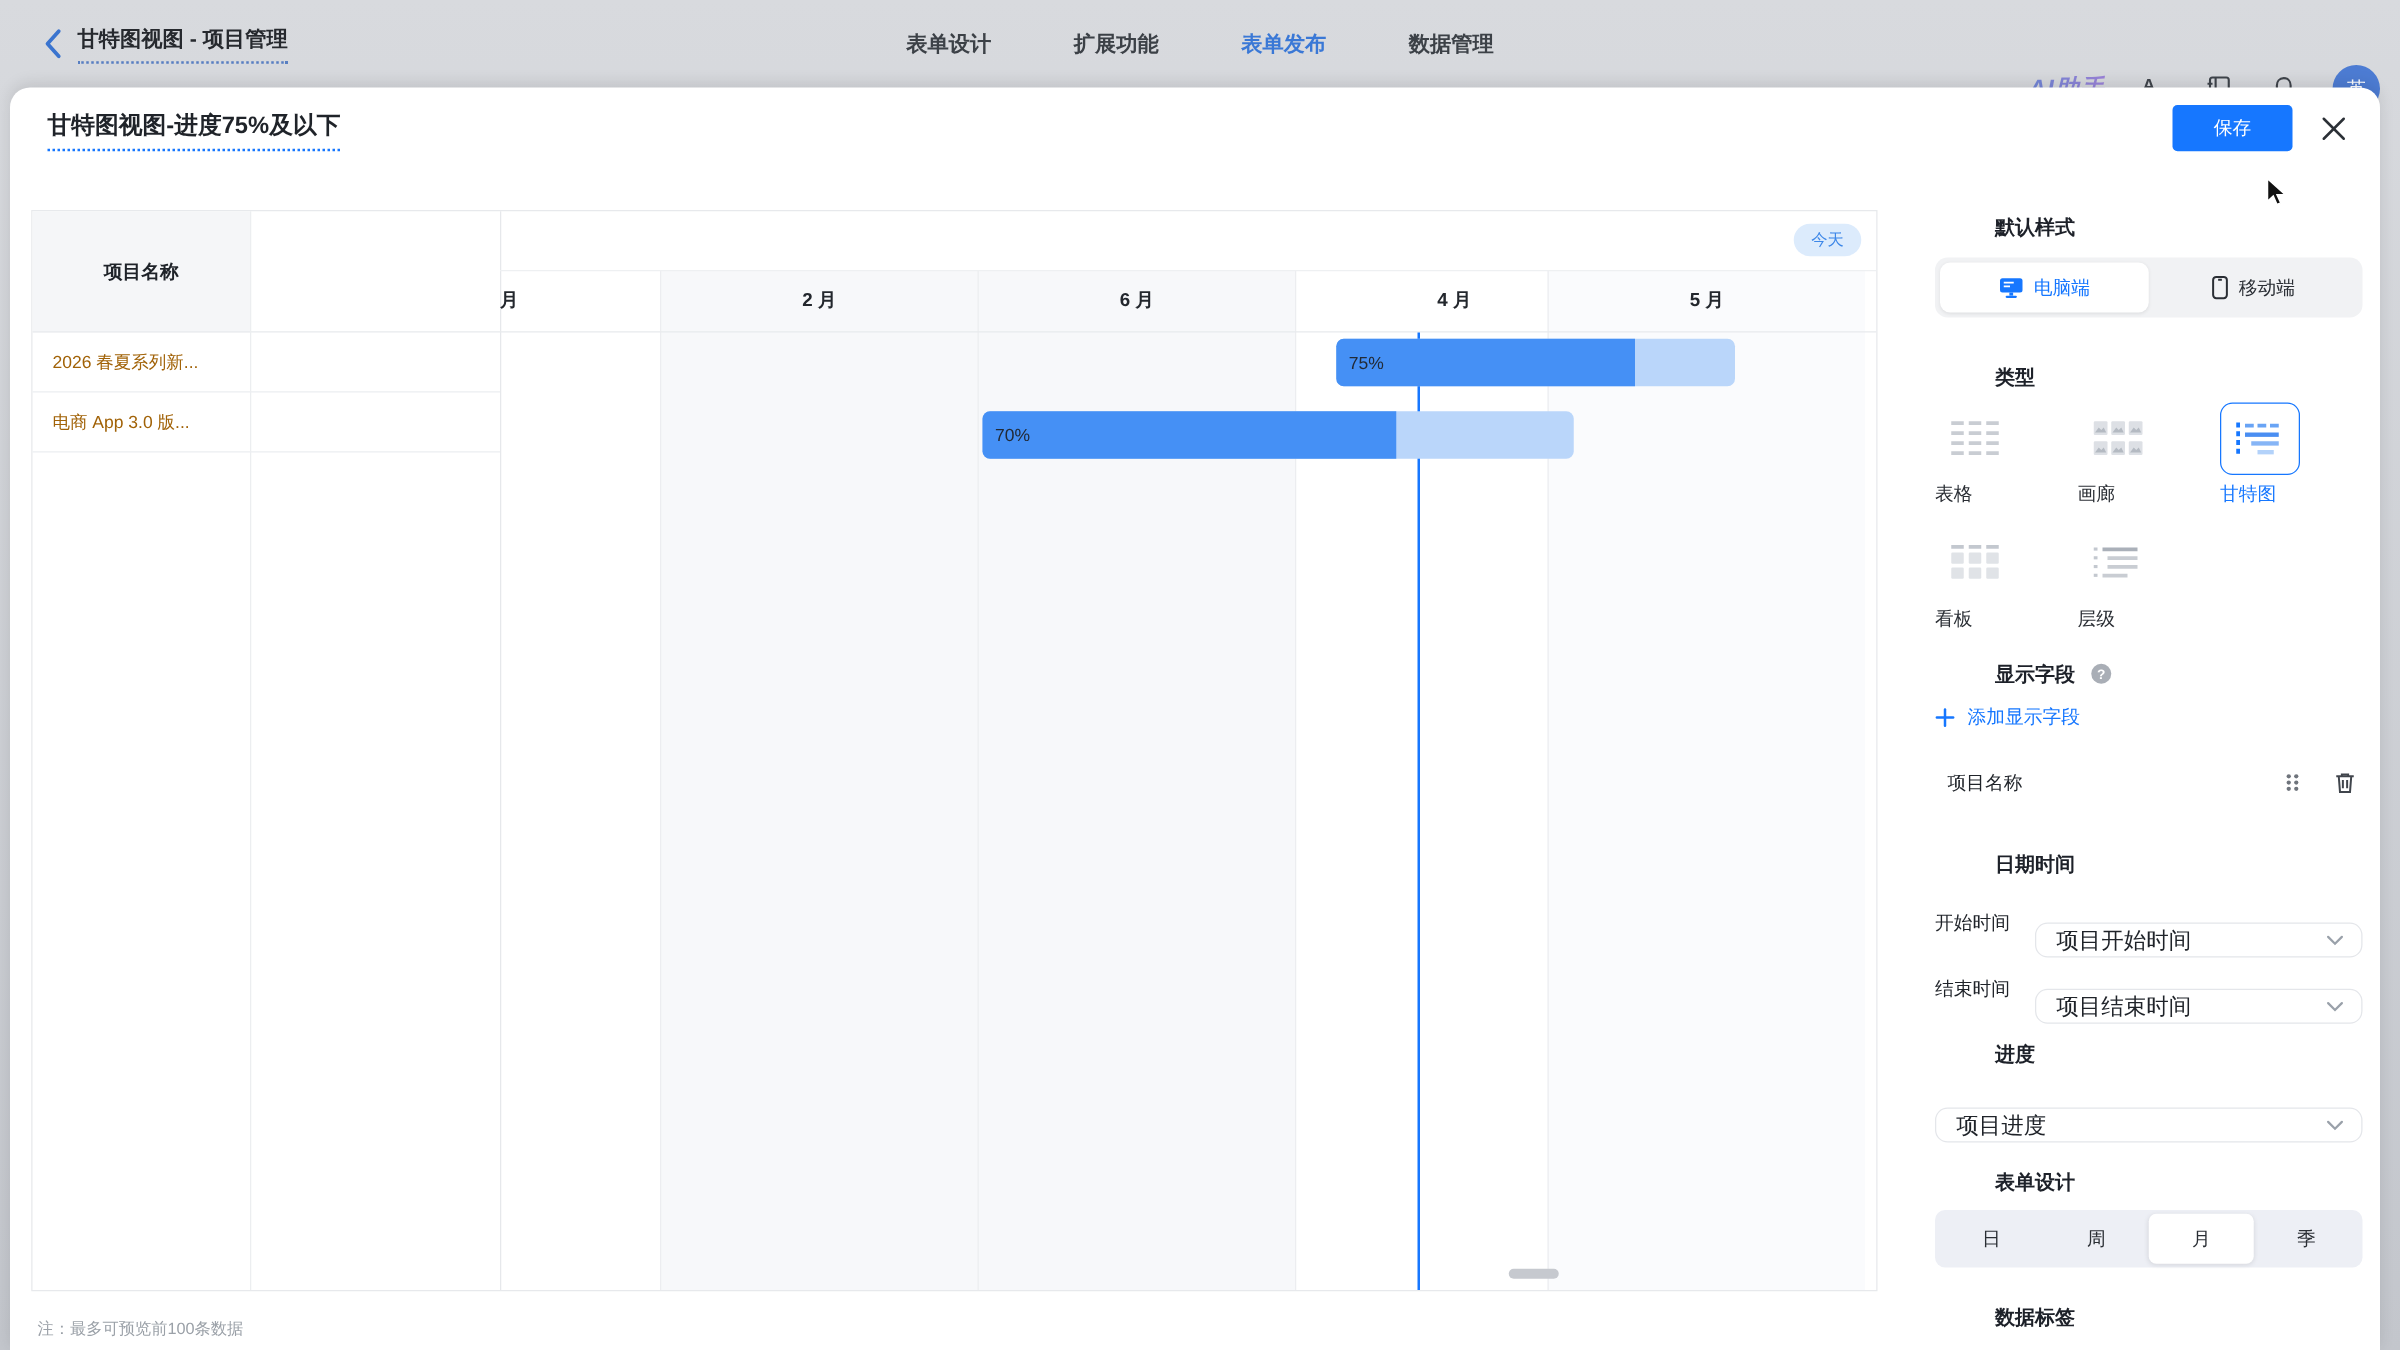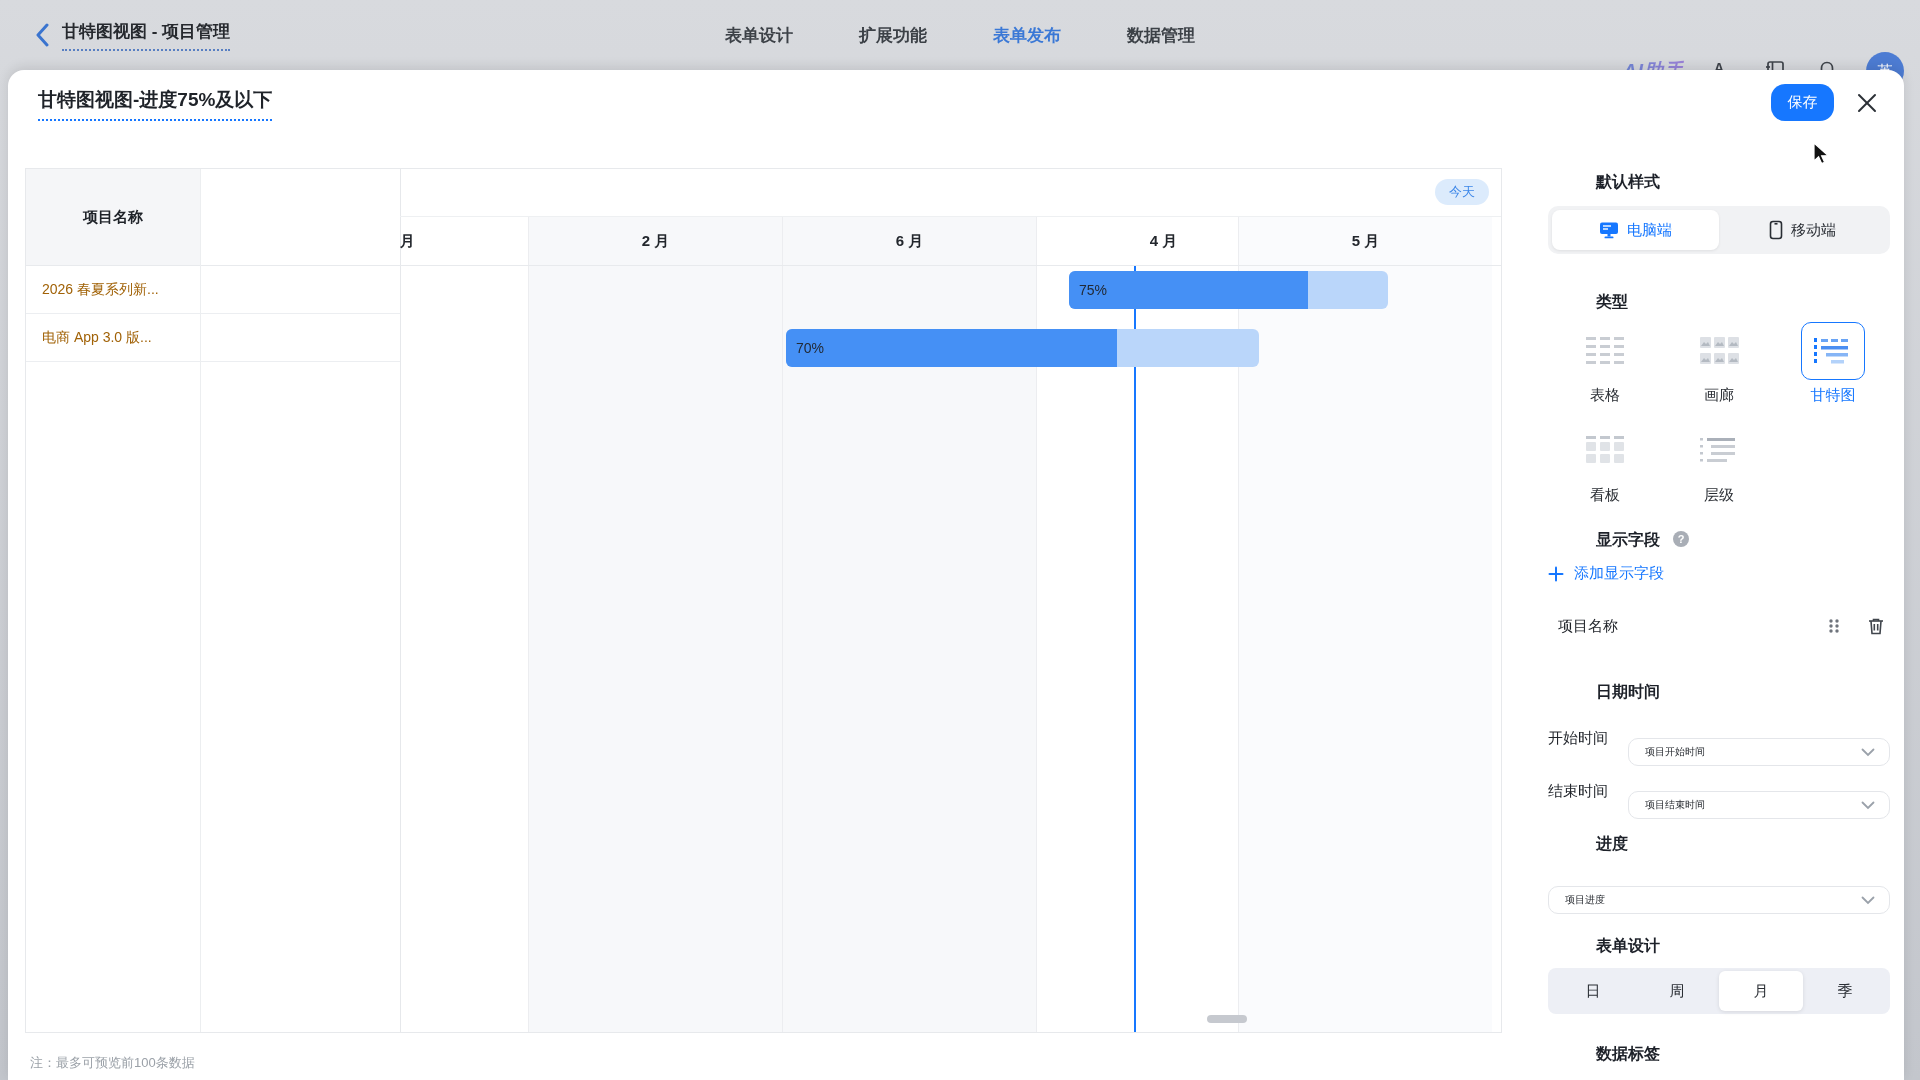--- a/index.html
+++ b/index.html
@@ -23,22 +23,22 @@
              background:linear-gradient(90deg,#6f86d6,#9b82d8);
              -webkit-background-clip:text; background-clip:text; color:transparent; }
   .tb-icon { width:26px; height:26px; display:flex; align-items:center; justify-content:center; }
   .avatar { width:38px; height:38px; border-radius:50%; background:#4d7cd3; color:#fff;
             font-size:15px; display:flex; align-items:center; justify-content:center; }
   
   .panel { position:absolute; left:8px; top:70px; width:1896px; height:1010px; background:#fff;
            border-radius:16px 16px 0 0; box-shadow:0 -3px 12px rgba(0,0,0,.10); }
   .panel-title { position:absolute; left:30px; top:17px; font-size:19px; font-weight:700;
                  padding-bottom:6px; border-bottom:2px dotted #1677ff; }
-  .save-btn { position:absolute; right:70px; top:14px; width:63px; height:37px; background:var(--accent,#1677ff);
-              color:#fff; font-size:15px; border:none; border-radius:14px; display:flex;
+  .save-btn { position:absolute; right:70px; top:14px; width:96px; height:37px; background:var(--accent,#1677ff);
+              color:#fff; font-size:15px; border:none; border-radius:4px; display:flex;
               align-items:center; justify-content:center; cursor:pointer; }
   .close-btn { position:absolute; right:26px; top:22px; width:22px; height:22px; cursor:pointer; }
   
   .gantt { position:absolute; left:17px; top:98px; width:1477px; height:865px;
            border:1px solid #e7e9ec; background:#fff; }
   .g-head-a { position:absolute; left:0; top:0; width:174px; height:97px; background:#f5f6f8;
               border-bottom:1px solid #e8eaed; display:flex; align-items:center; justify-content:center;
               font-size:15px; font-weight:700; }
   .g-head-b { position:absolute; left:174px; top:0; width:200px; height:97px; border-bottom:1px solid #e8eaed; }
   .g-vline { position:absolute; top:0; bottom:0; width:1px; background:#eceef0; }
@@ -62,35 +62,35 @@
   
   .sidebar { position:absolute; left:1540px; top:92px; width:342px; }
   .sb-h { position:absolute; font-size:16px; font-weight:700; color:#1d2129;padding-left:48px; }
   .toggle { position:absolute; left:0; top:44px; width:342px; height:48px; background:#f1f2f4;
             border-radius:10px; padding:4px; display:flex; }
   .seg { flex:1; display:flex; align-items:center; justify-content:center; gap:8px; font-size:15px;
          color:#2a2e34; border-radius:8px; cursor:pointer; }
   .seg.active { background:#fff; color:var(--accent,#1677ff); box-shadow:0 1px 3px rgba(0,0,0,.08); }
   .type-grid { position:absolute; left:0; top:160px; width:342px; display:grid;
                grid-template-columns:repeat(3,114px); grid-auto-rows:100px; }
-  .type-cell { display:flex; flex-direction:column; align-items:center; cursor:pointer; }
+  .type-cell { display:flex; flex-direction:column; align-items:flex-start; cursor:pointer; }
   .type-iconbox { width:64px; height:58px; display:flex; align-items:center; justify-content:center;
                   border:1.5px solid transparent; border-radius:10px; }
   .type-cell.selected .type-iconbox { border-color:var(--accent,#1677ff); }
   .type-label { margin-top:6px; font-size:15px; color:#2a2e34; }
   .type-cell.selected .type-label { color:var(--accent,#1677ff); }
   .fields-h { top:368px; }
   .add-link { position:absolute; left:0; top:402px; display:flex; align-items:center; gap:10px;
               color:var(--accent,#1677ff); font-size:15px; cursor:pointer; }
   .field-row { position:absolute; left:0; top:446px; width:342px; height:36px; display:flex; align-items:center; }
   .field-name { font-size:15px; padding-left:10px; flex:1; }
   .dt-row { position:absolute; left:0; width:342px; height:40px; display:flex; align-items:center; }
   .dt-label { width:80px; font-size:15px; }
   .select { flex:1; height:28px; border:1px solid #e4e6ea; border-radius:10px; display:flex;
-            align-items:center; padding:0 14px 0 16px; font-size:10px; cursor:pointer; background:#fff;margin-top:28px; }
+            align-items:center; padding:0 14px 0 16px; font-size:18px; cursor:pointer; background:#fff;margin-top:28px; }
   .select .sel-val { flex:1; }
   .zoom-seg { position:absolute; left:0; top:806px; width:342px; height:46px; background:#edeff5;
               border-radius:8px; padding:3px; display:flex; }
   .zseg { flex:1; display:flex; align-items:center; justify-content:center; font-size:15px; color:#2a2e34;
           border-radius:6px; cursor:pointer; }
   .zseg.active { background:#fff; box-shadow:0 1px 4px rgba(0,0,0,.10); }
   .icon-btn { width:28px; height:28px; display:flex; align-items:center; justify-content:center; cursor:pointer; }
   .cursor { position:absolute; left:1812px; top:142px; z-index:50; pointer-events:none; }
 </style>
 </head>

